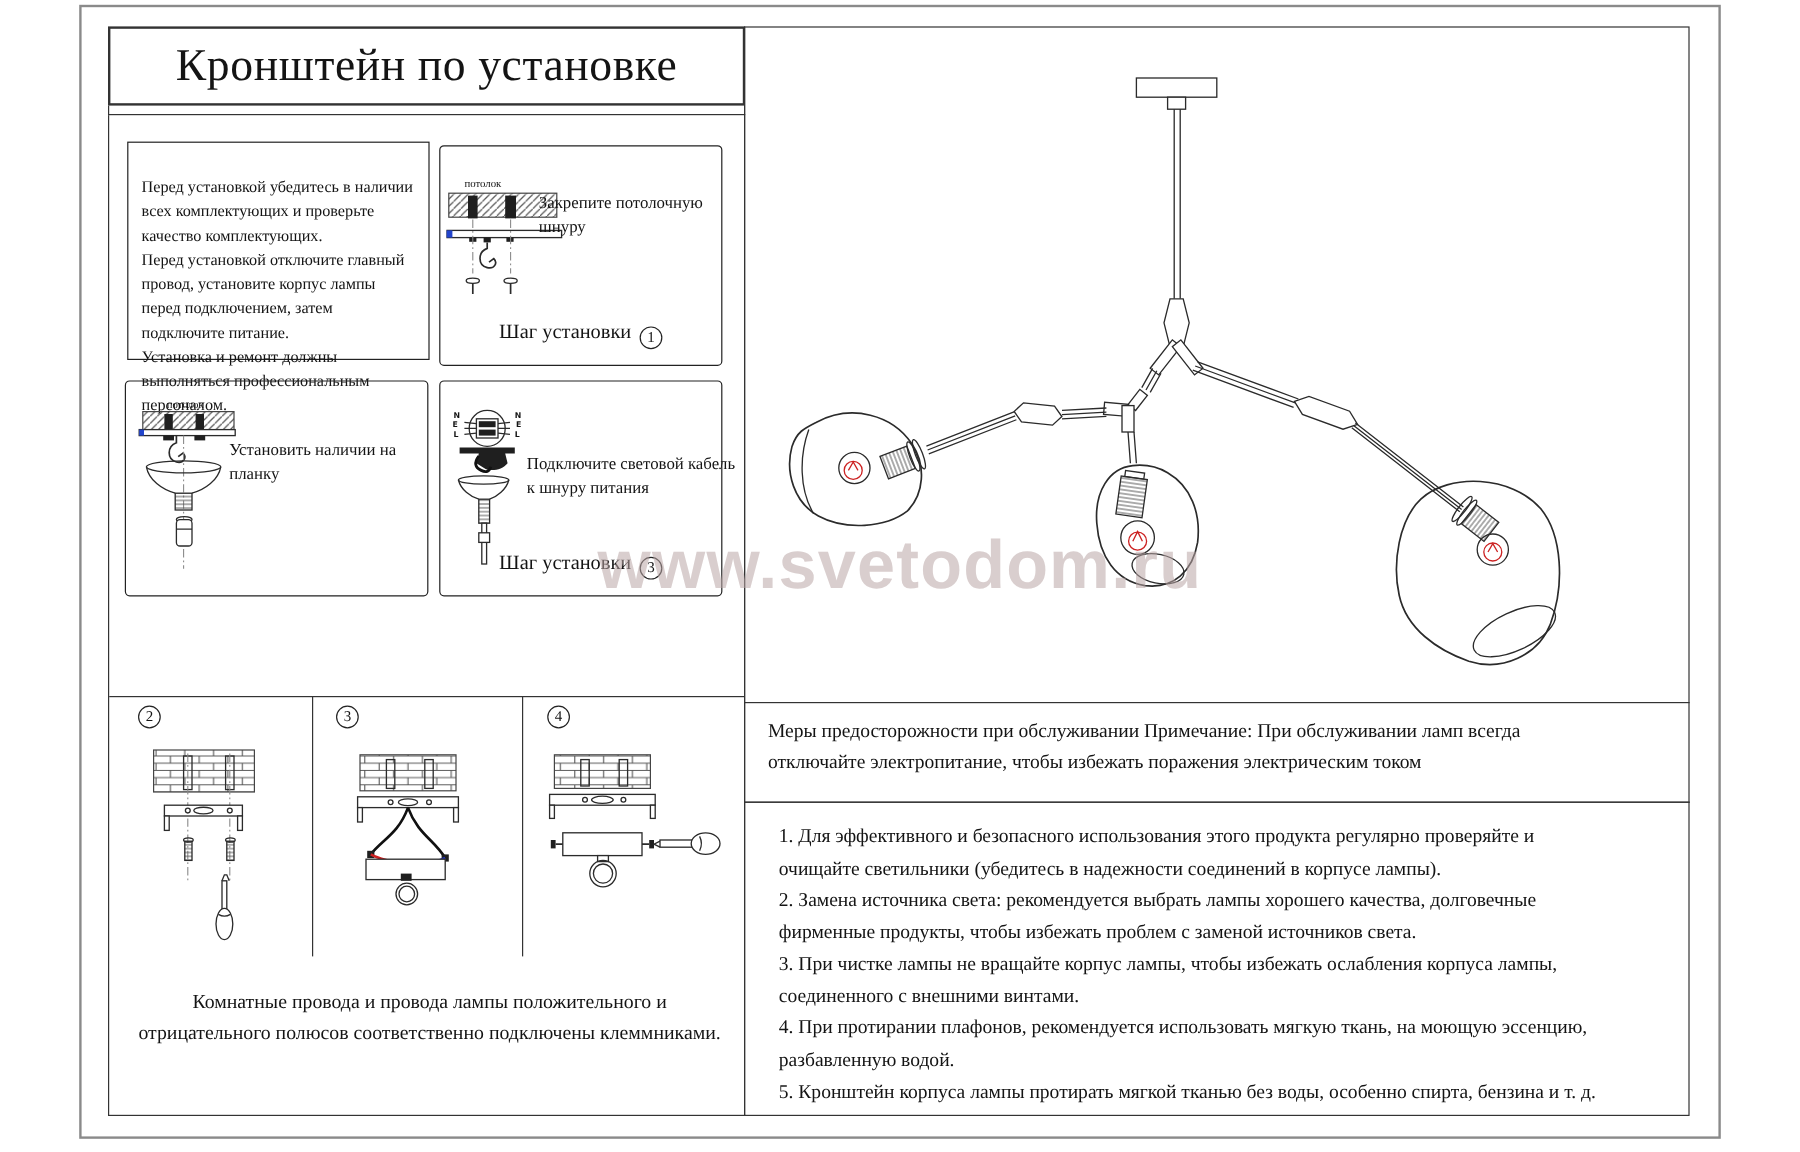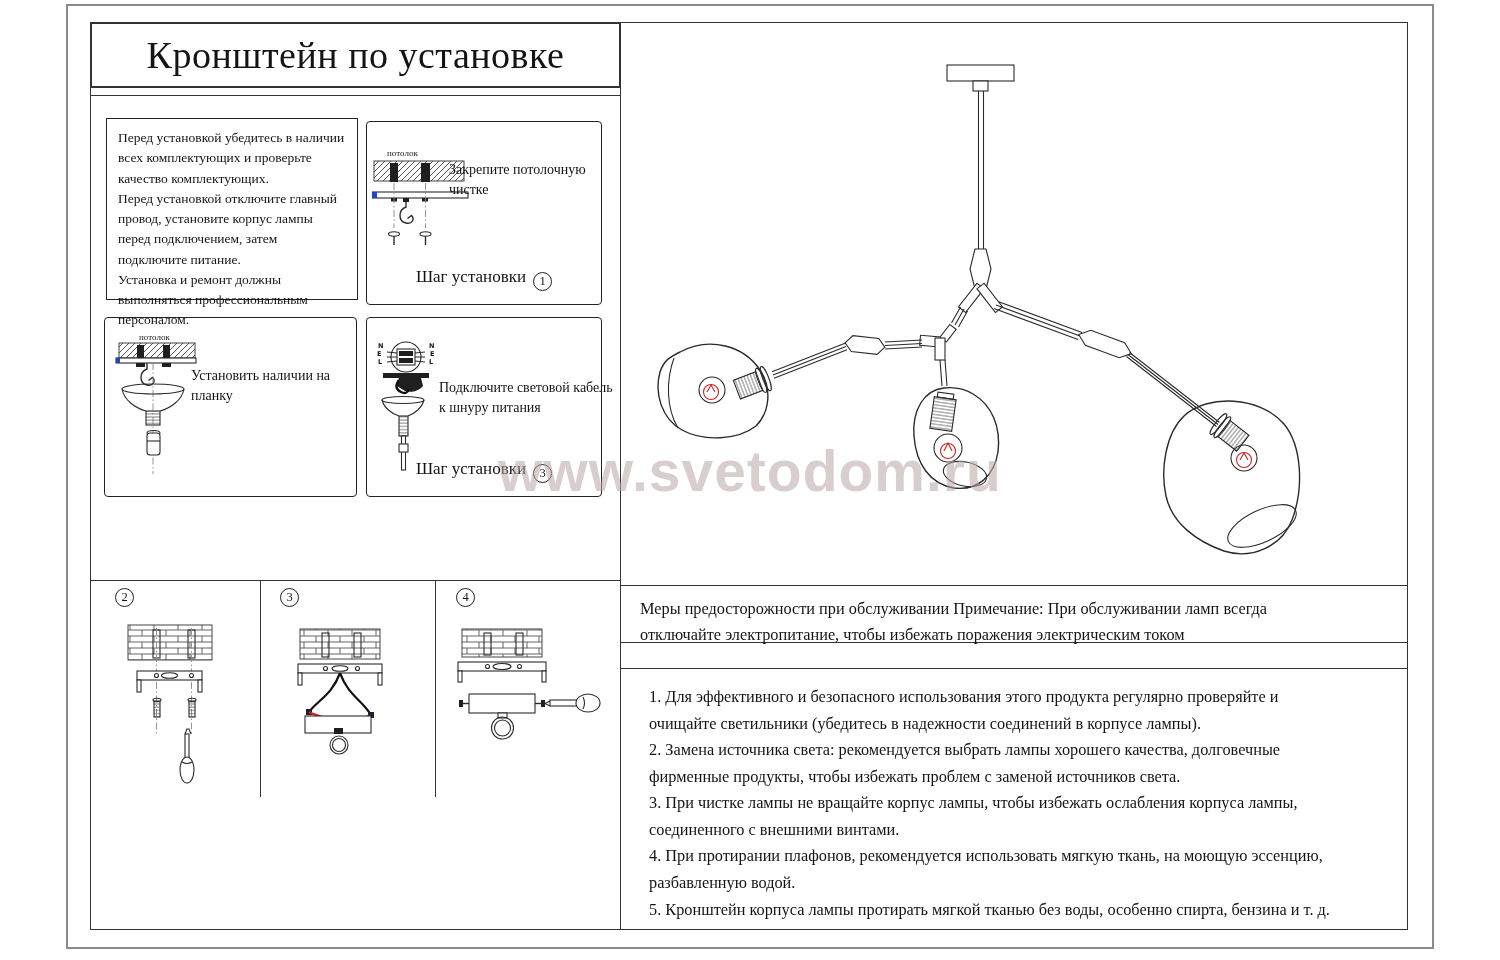--- a/index.html
+++ b/index.html
@@ -5,33 +5,33 @@
   *{margin:0;padding:0;box-sizing:border-box}
   html,body{width:1500px;height:960px;background:#fff;font-family:"Liberation Serif","DejaVu Serif",serif;color:#141414}
   .abs{position:absolute}
   #page{position:relative;width:1500px;height:960px;background:#fff;overflow:hidden}
   .outer-frame{left:66px;top:4px;width:1368px;height:945px;border:2px solid #8a8a8a}
   .title-box{left:90px;top:22px;width:531px;height:66px;border:2px solid #333;display:flex;align-items:center;justify-content:center}
   .title-box .t{font-size:38px;letter-spacing:.5px}
   .title-strip{left:90px;top:88px;width:531px;height:8px;border:1px solid #333;border-top:none}
   .left-main{left:90px;top:96px;width:531px;height:834px;border:1px solid #333;border-top:none}
   .right-main{left:620px;top:22px;width:788px;height:908px;border:1px solid #333}
-  .intro-box{left:106px;top:118px;width:252px;height:182px;border:1.5px solid #222;padding:9px 11px;font-size:13.5px;line-height:1.5}
+  .intro-box{left:106px;top:118px;width:252px;height:182px;border:1.5px solid #222;padding:27px 11px;font-size:13.5px;line-height:1.5}
   .stepbox{border:1.5px solid #222;border-radius:4px;position:absolute;background:transparent}
   .sb1{left:366px;top:121px;width:236px;height:184px}
   .sb2{left:104px;top:317px;width:253px;height:180px}
   .sb3{left:366px;top:317px;width:236px;height:180px}
   .steptext{position:absolute;font-size:14px;line-height:1.45}
   .stepcap{position:absolute;bottom:13px;left:0;width:100%;text-align:center;font-size:17px}
   .circ{display:inline-flex;width:19px;height:19px;border:1px solid #222;border-radius:50%;align-items:center;justify-content:center;font-size:12.5px;vertical-align:-3px;margin-left:7px;background:#fff}
   .sect-line{left:91px;top:580px;width:529px;height:1px;background:#333}
   .col-div{top:580px;width:1px;height:217px;background:#333}
   .pn{position:absolute;font-size:12.5px}
   .left-note{left:113px;top:822px;width:490px;text-align:center;font-size:16.5px;line-height:1.55}
-  .precaution{left:620px;top:585px;width:788px;height:58px;border-top:1px solid #333;border-bottom:1px solid #333;padding:10px 70px 0 20px;font-size:16.3px;line-height:1.58}
+  .precaution{left:620px;top:585px;width:788px;height:84px;border-top:1px solid #333;border-bottom:1px solid #333;padding:10px 70px 0 20px;font-size:16.3px;line-height:1.58}
   .strip2{left:620px;top:653px;width:788px;height:16px;border-bottom:1px solid #333}
   .carelist{left:620px;top:669px;width:788px;height:261px;padding:15px 60px 0 29px;font-size:16.3px;line-height:1.63}
   .watermark{left:498px;top:438px;font-family:Liberation Sans, sans-serif;font-weight:bold;font-size:57px;letter-spacing:1px;color:rgba(186,166,166,.55);z-index:60;pointer-events:none;white-space:nowrap}
   
   .ln{stroke:#2b2b2b;fill:none;stroke-width:1.1}
   .ln2{stroke:#2b2b2b;fill:none;stroke-width:1.4}
   .wh{fill:#fff;stroke:#2b2b2b;stroke-width:1.1}
   .dk{fill:#1f1f1f;stroke:none}
   .rib{fill:url(#ribs);stroke:#2b2b2b;stroke-width:1.1}
   .thr{fill:url(#thread);stroke:#2b2b2b;stroke-width:1.1}
@@ -102,21 +102,21 @@
         <path class="ln2" d="M34,58 v5 c-8,3 -8,14 0,16 c6,1.5 9,-4 5.5,-7.5 l-4,3"></path>
       </g>
       <path class="dash" d="M22,39 V84 M53.5,39 V84"></path>
       <g>
         <ellipse class="ln" cx="22" cy="90" rx="5.5" ry="2.2"></ellipse>
         <path class="ln2" d="M22,92 V101"></path>
         <ellipse class="ln" cx="53.5" cy="90" rx="5.5" ry="2.2"></ellipse>
         <path class="ln2" d="M53.5,92 V101"></path>
       </g>
     </svg>
-    <div class="steptext" style="left:82px;top:38px;width:145px">Закрепите потолочную чистке</div>
+    <div class="steptext" style="left:82px;top:38px;width:145px">Закрепите потолочную шнуру</div>
     <div class="stepcap">
       <span>Шаг установки</span><span class="circ">1</span>
     </div>
   </div>
 
   <div class="stepbox sb2">
     <svg width="150" height="150" viewBox="0 0 150 150" style="position:absolute;left:8px;top:11px">
       <text class="lbl" x="26" y="11">потолок</text>
       <g>
         <rect class="htc" x="6" y="14" width="76" height="15"></rect>
@@ -274,20 +274,21 @@
       <circle class="ln" cx="65.5" cy="128" r="8"></circle>
     </g>
     <g>
       <path class="ln" d="M113,101 l-5,2.5 l5,2.5"></path>
       <rect class="wh" x="113" y="100" width="27" height="6"></rect>
       <ellipse class="wh" cx="151" cy="103" rx="12" ry="9"></ellipse>
       <path class="ln" d="M146,97 q3,6 0,12"></path>
     </g>
   </svg>
 
+  <div class="abs left-note">Комнатные провода и провода лампы положительного и отрицательного полюсов соответственно подключены клеммниками.</div>
 
   <svg class="abs" style="left:622px;top:28px" width="783" height="553" viewBox="0 0 783 553">
     <g>
       <rect class="wh" x="325" y="37" width="67" height="16"></rect>
       <rect class="wh" x="351" y="53" width="15" height="10"></rect>
     </g>
     <g>
       <path class="ln" d="M356.5,63 V221 M361.5,63 V221"></path>
     </g>
     <g>

